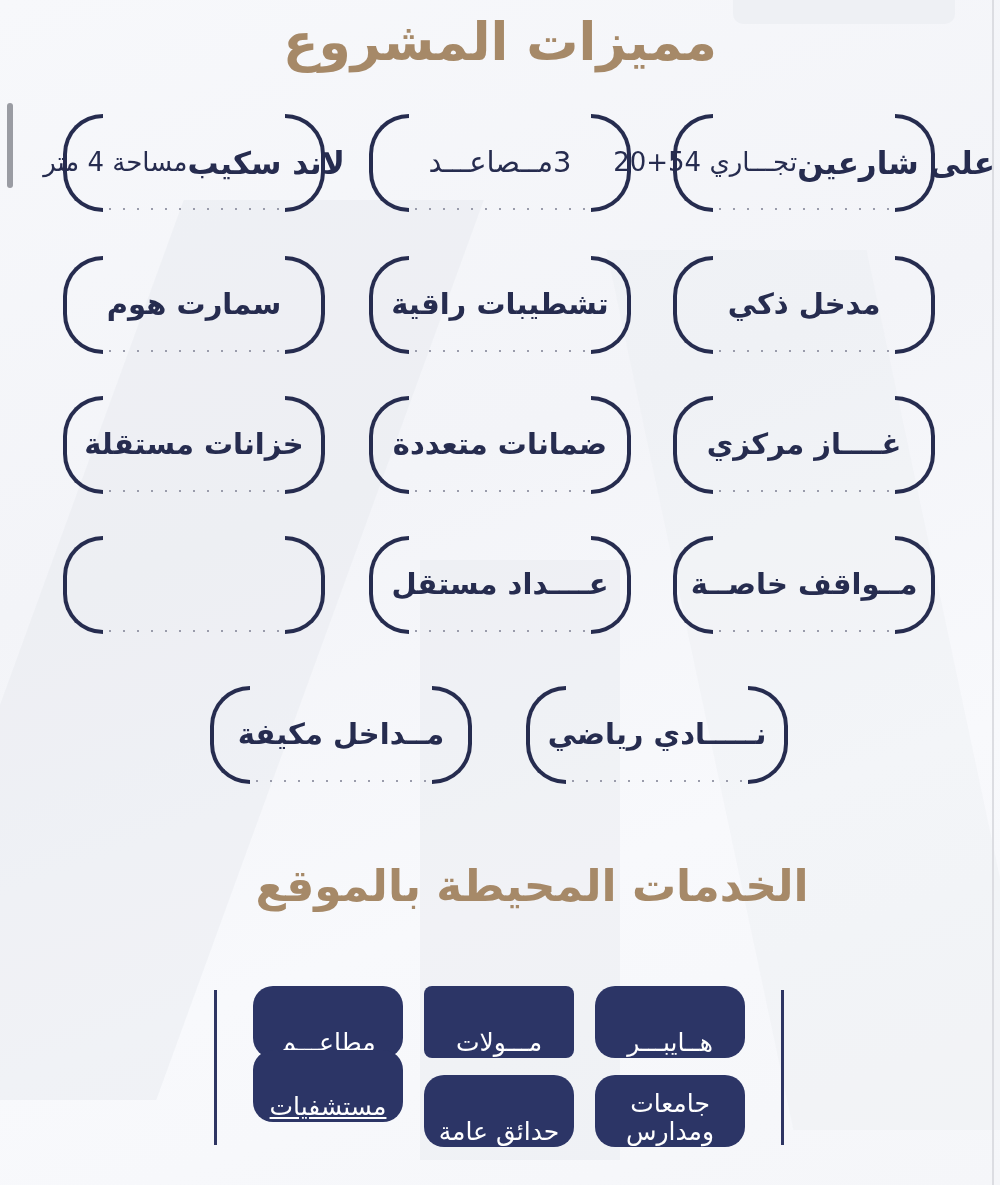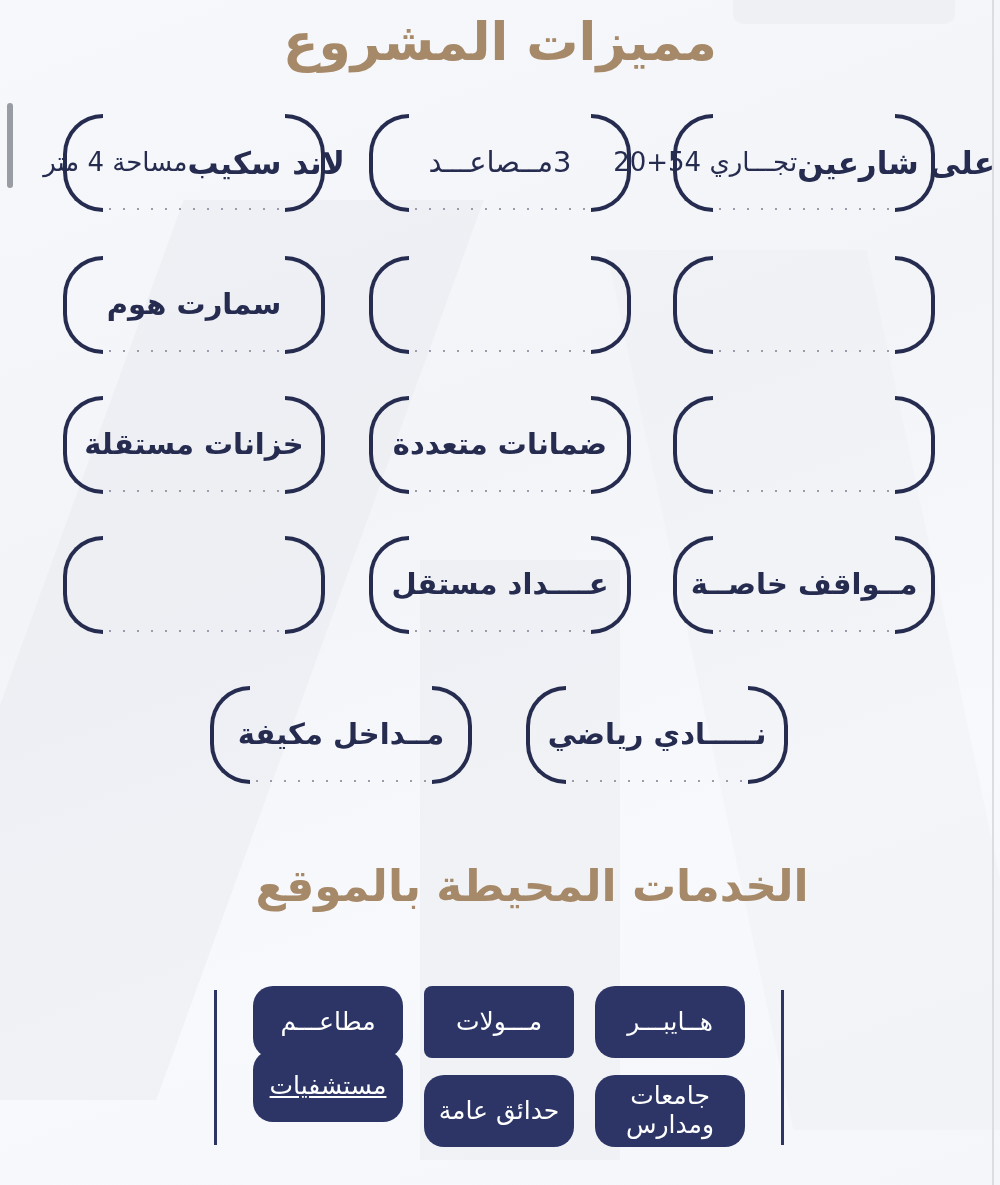--- a/index.html
+++ b/index.html
@@ -72,21 +72,21 @@
     .feature.two-line .label { font-size: 31px; }
 
     
     .sep {
       position: absolute; width: 3px; background: #2e3563;
     }
     .service {
       position: absolute; width: 150px; height: 72px;
       background: #2c3566; color: #ffffff;
       border-radius: 20px;
-      display: flex; align-items: center; justify-content: center;
+      display: flex; align-items: flex-end; justify-content: center;
       text-align: center; font-size: 25px; line-height: 1.15;
       white-space: pre-line;
     }
   </style>
 </head>
 <body>
 
 <div class="bg-shape bg-a"></div>
 <div class="bg-shape bg-b"></div>
 <div class="bg-shape bg-c"></div>
@@ -117,37 +117,40 @@
   <div class="br br-r"></div>
   <div class="dots"></div>
   <div class="label">لاند سكيب</div>
   <div class="sub">مساحة 4 متر</div>
 </div>
 
 <div class="feature" style="left:673px; top:256px;">
   <div class="br br-l"></div>
   <div class="br br-r"></div>
   <div class="dots"></div>
+  <div class="label">مدخل ذكي</div>
 </div>
 <div class="feature" style="left:369px; top:256px;">
   <div class="br br-l"></div>
   <div class="br br-r"></div>
   <div class="dots"></div>
+  <div class="label">تشطيبات راقية</div>
 </div>
 <div class="feature" style="left:63px; top:256px;align-items:center;">
   <div class="br br-l"></div>
   <div class="br br-r"></div>
   <div class="dots"></div>
   <div class="label">سمارت هوم</div>
 </div>
 
 <div class="feature" style="left:673px; top:396px;">
   <div class="br br-l"></div>
   <div class="br br-r"></div>
   <div class="dots"></div>
+  <div class="label">غــــاز مركزي</div>
 </div>
 <div class="feature" style="left:369px; top:396px;">
   <div class="br br-l"></div>
   <div class="br br-r"></div>
   <div class="dots"></div>
   <div class="label">ضمانات متعددة</div>
 </div>
 <div class="feature" style="left:63px; top:396px;">
   <div class="br br-l"></div>
   <div class="br br-r"></div>

